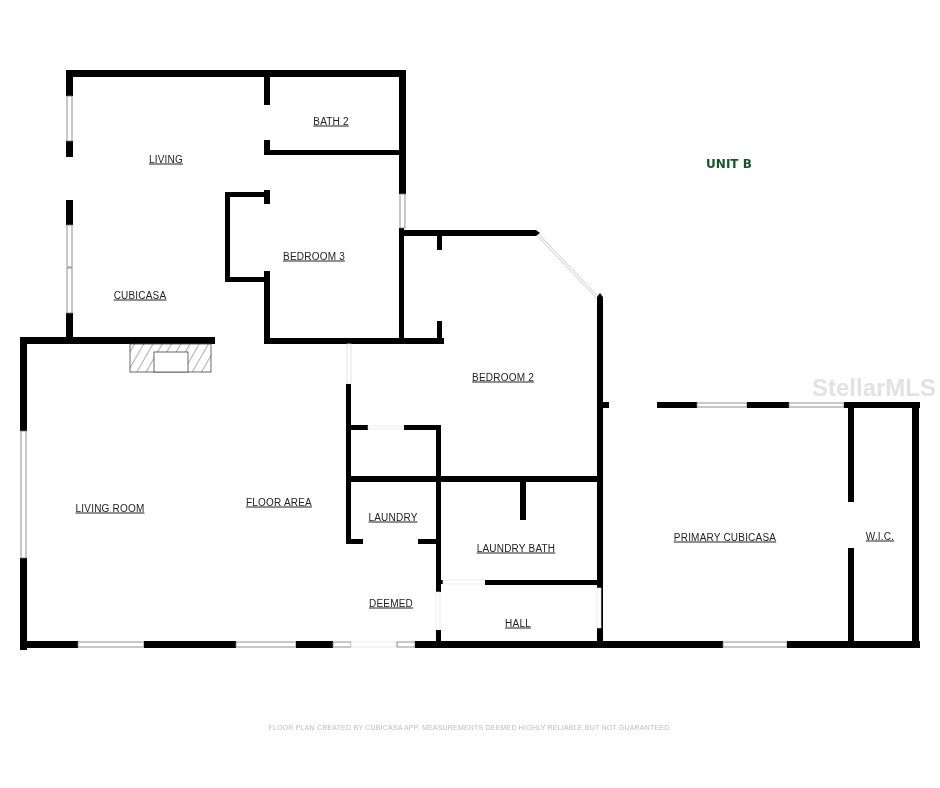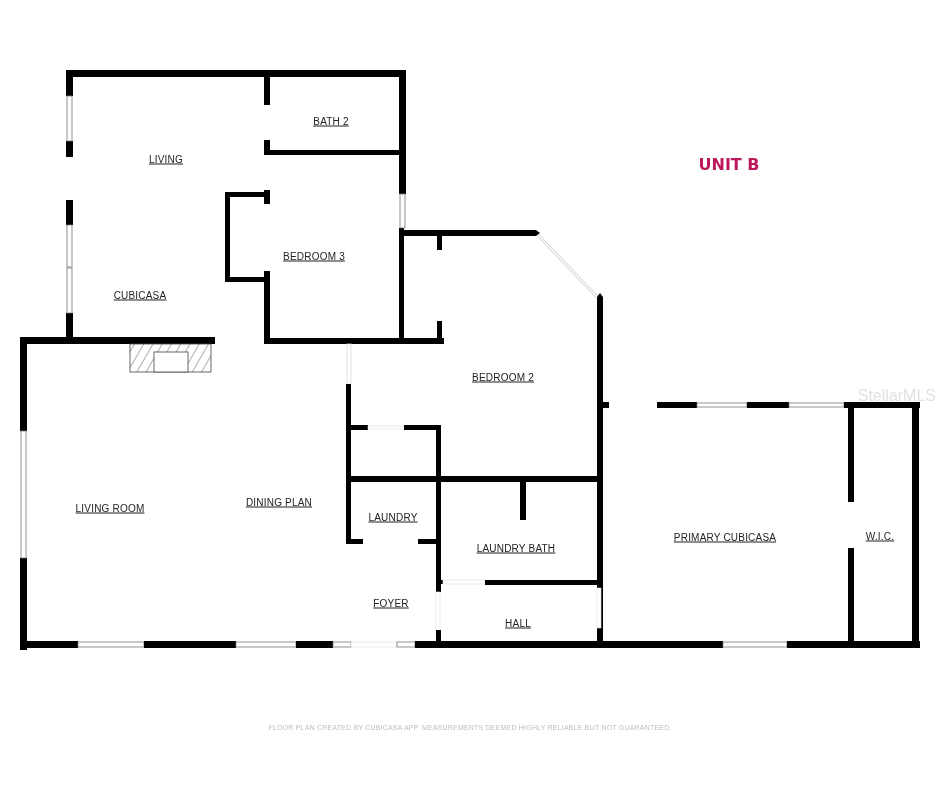--- a/index.html
+++ b/index.html
@@ -2,23 +2,23 @@
 <html><head>
 <meta charset="utf-8">
 <style>
   html,body{margin:0;padding:0;background:#ffffff;}
   body{width:940px;height:788px;position:relative;overflow:hidden;font-family:"Liberation Sans",sans-serif;}
   svg{position:absolute;left:0;top:0;}
   .wall{fill:#000;}
   .win{fill:#fff;stroke:#777;stroke-width:0.8;}
   .open{fill:#fff;stroke:#ddd;stroke-width:0.6;}
   .room-label{position:absolute;font-size:10px;color:#222;letter-spacing:0.2px;white-space:nowrap;transform:translate(-50%,-50%);text-decoration:underline;}
-  .unit-title{position:absolute;left:729px;top:164px;transform:translate(-50%,-50%);font-size:16px;font-weight:bold;color:#be185d;white-space:nowrap;font-family:"DejaVu Sans",sans-serif;}
+  .unit-title{position:absolute;left:729px;top:164px;transform:translate(-50%,-50%);font-size:12px;font-weight:bold;color:#14532d;white-space:nowrap;font-family:"DejaVu Sans",sans-serif;}
   .footer{position:absolute;left:470px;top:727px;transform:translate(-50%,-50%);font-size:7px;color:#bdbdbd;white-space:nowrap;letter-spacing:0.2px;}
-  .watermark{position:absolute;right:4px;top:396px;transform:translateY(-50%);font-size:16px;color:#e2e2e2;font-weight:normal;white-space:nowrap;}
+  .watermark{position:absolute;right:4px;top:388px;transform:translateY(-50%);font-size:24px;color:#e2e2e2;font-weight:bold;white-space:nowrap;}
 </style>
 </head>
 <body>
 
 <svg width="940" height="788" viewBox="0 0 940 788">
 
   <g>
 
     <rect class="wall" x="66" y="70" width="340" height="7"></rect>
 
@@ -126,21 +126,21 @@
 
 <div class="unit-title">UNIT B</div>
 <div class="watermark">StellarMLS</div>
 
 <div class="room-label" style="left:166px;top:159px">LIVING</div>
 <div class="room-label" style="left:331px;top:121px">BATH 2</div>
 <div class="room-label" style="left:314px;top:256px">BEDROOM 3</div>
 <div class="room-label" style="left:140px;top:295px">CUBICASA</div>
 <div class="room-label" style="left:503px;top:377px">BEDROOM 2</div>
 <div class="room-label" style="left:110px;top:508px">LIVING ROOM</div>
-<div class="room-label" style="left:279px;top:502px">DINING PLAN</div>
+<div class="room-label" style="left:279px;top:502px">FLOOR AREA</div>
 <div class="room-label" style="left:393px;top:517px">LAUNDRY</div>
 <div class="room-label" style="left:516px;top:548px">LAUNDRY BATH</div>
-<div class="room-label" style="left:391px;top:603px">FOYER</div>
+<div class="room-label" style="left:391px;top:603px">DEEMED</div>
 <div class="room-label" style="left:518px;top:623px">HALL</div>
 <div class="room-label" style="left:725px;top:537px">PRIMARY CUBICASA</div>
 <div class="room-label" style="left:880px;top:536px">W.I.C.</div>
 
 <div class="footer">FLOOR PLAN CREATED BY CUBICASA APP. MEASUREMENTS DEEMED HIGHLY RELIABLE BUT NOT GUARANTEED.</div>
 
 </body></html>

